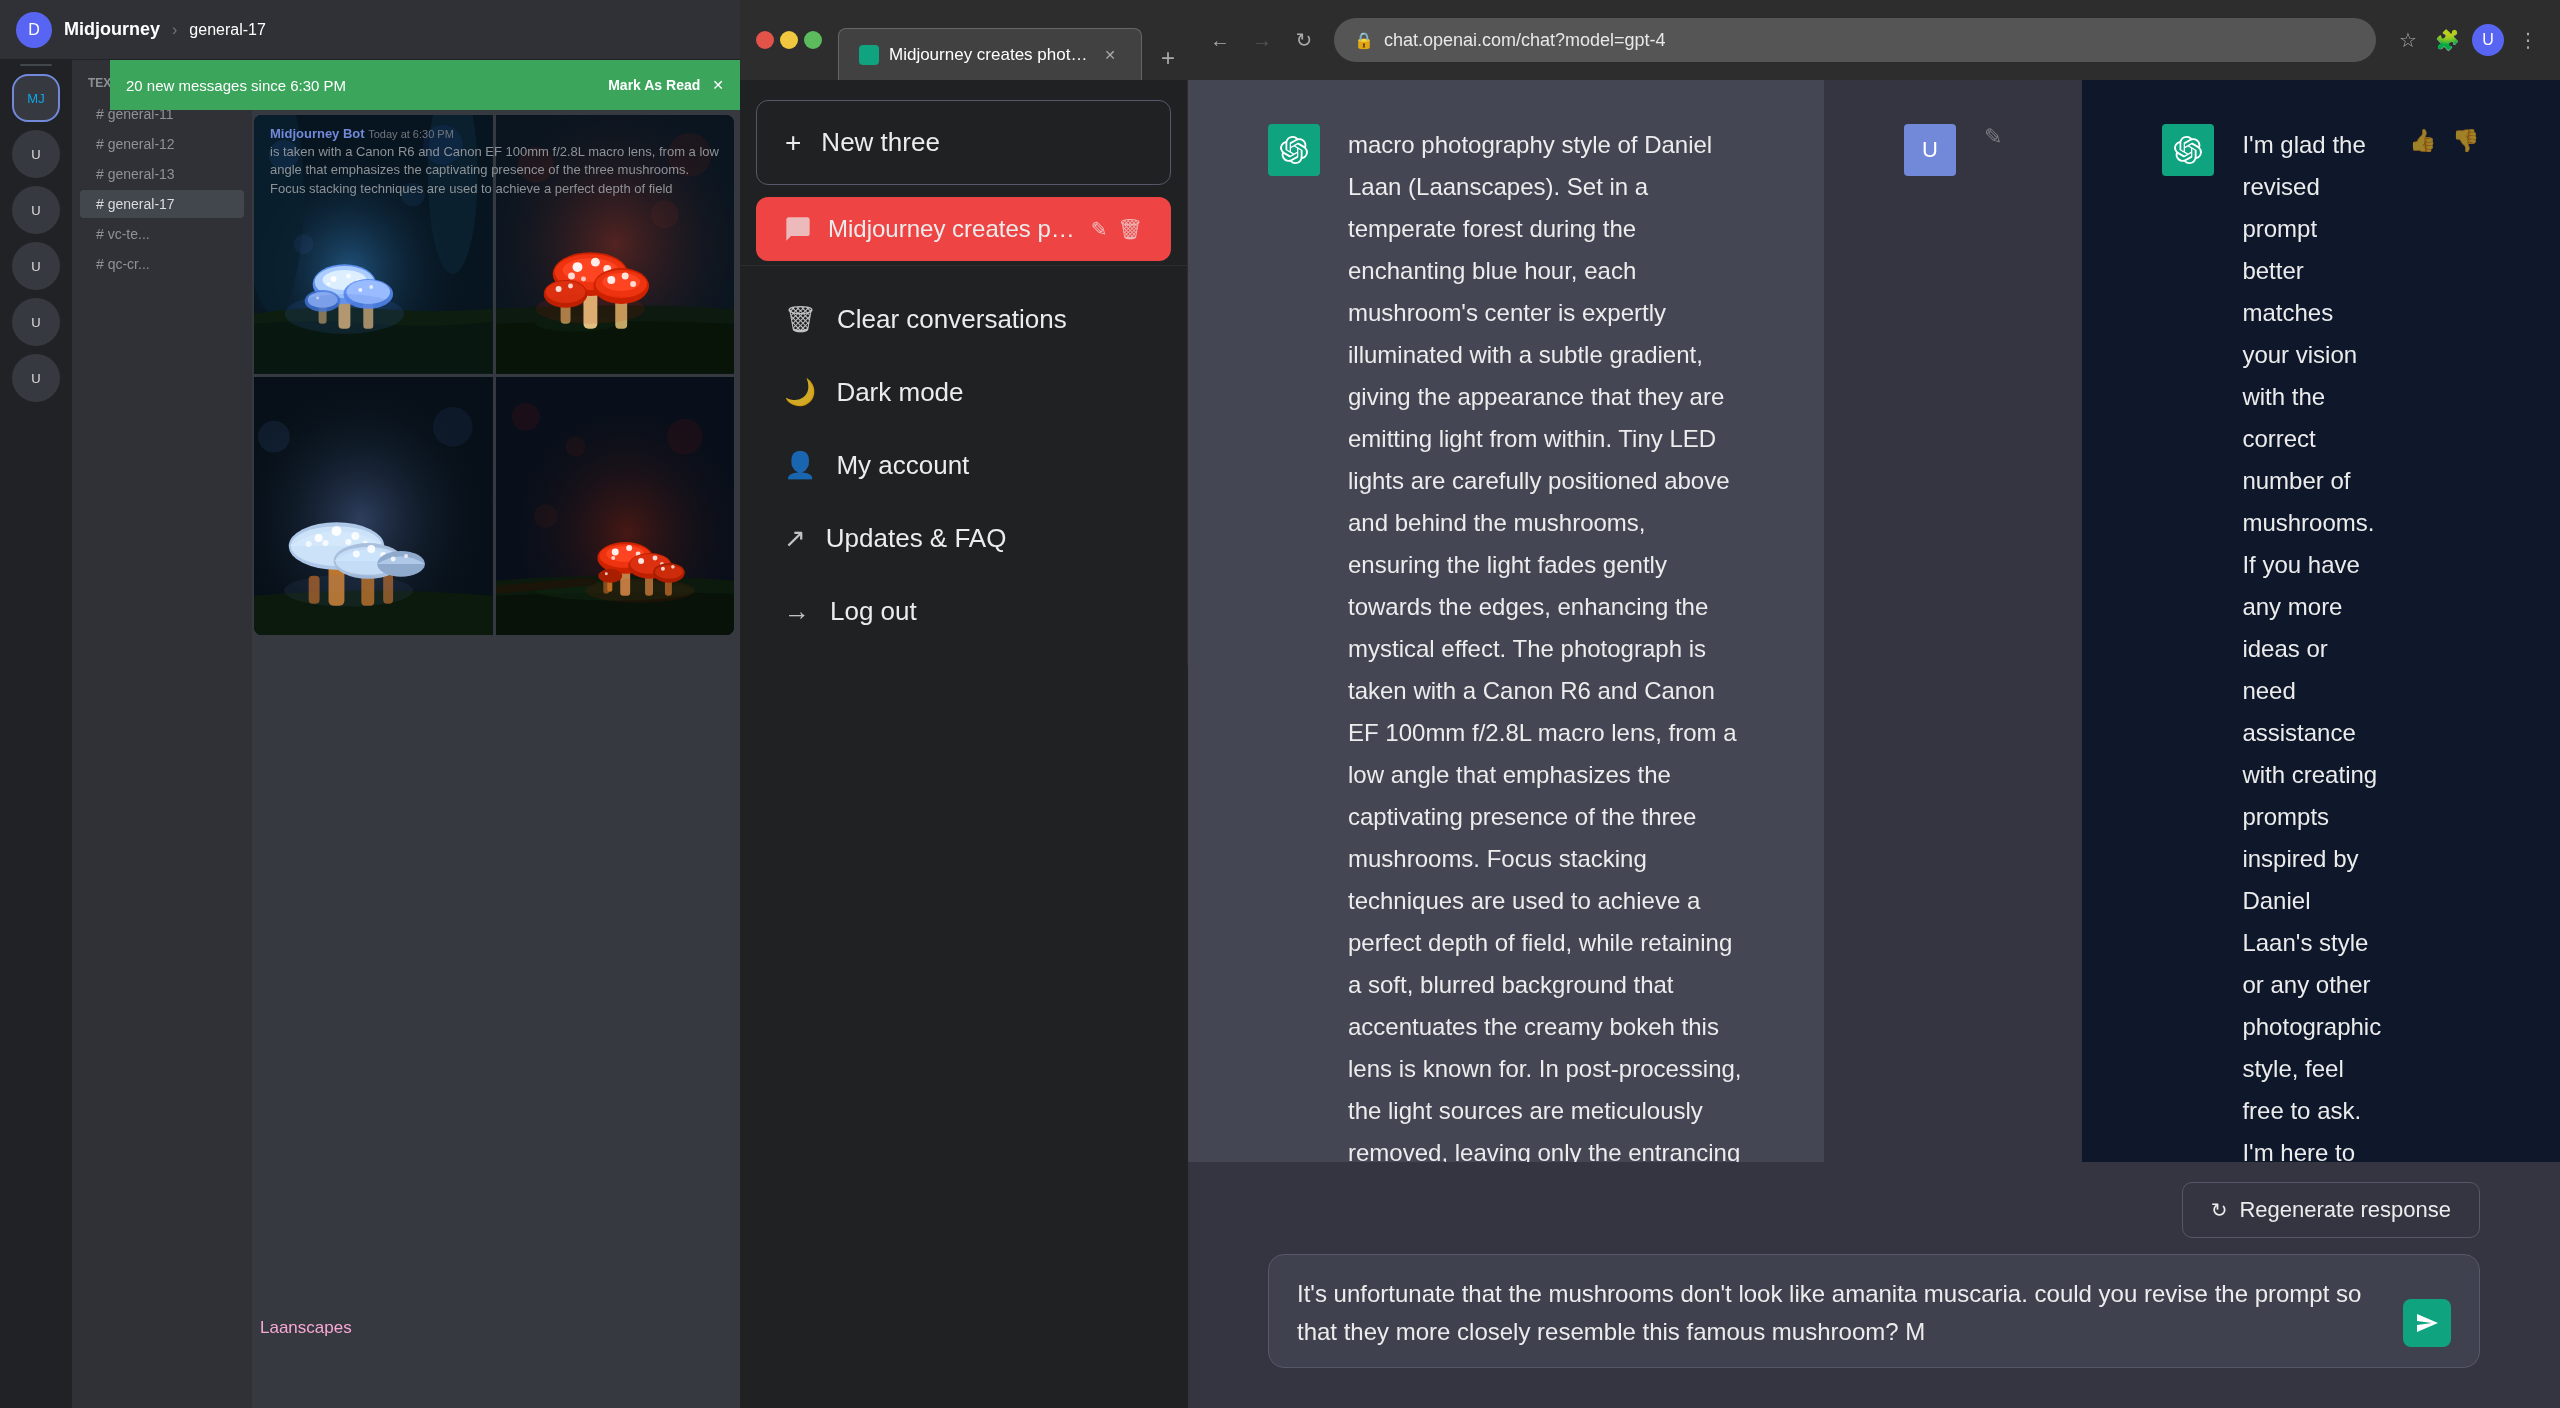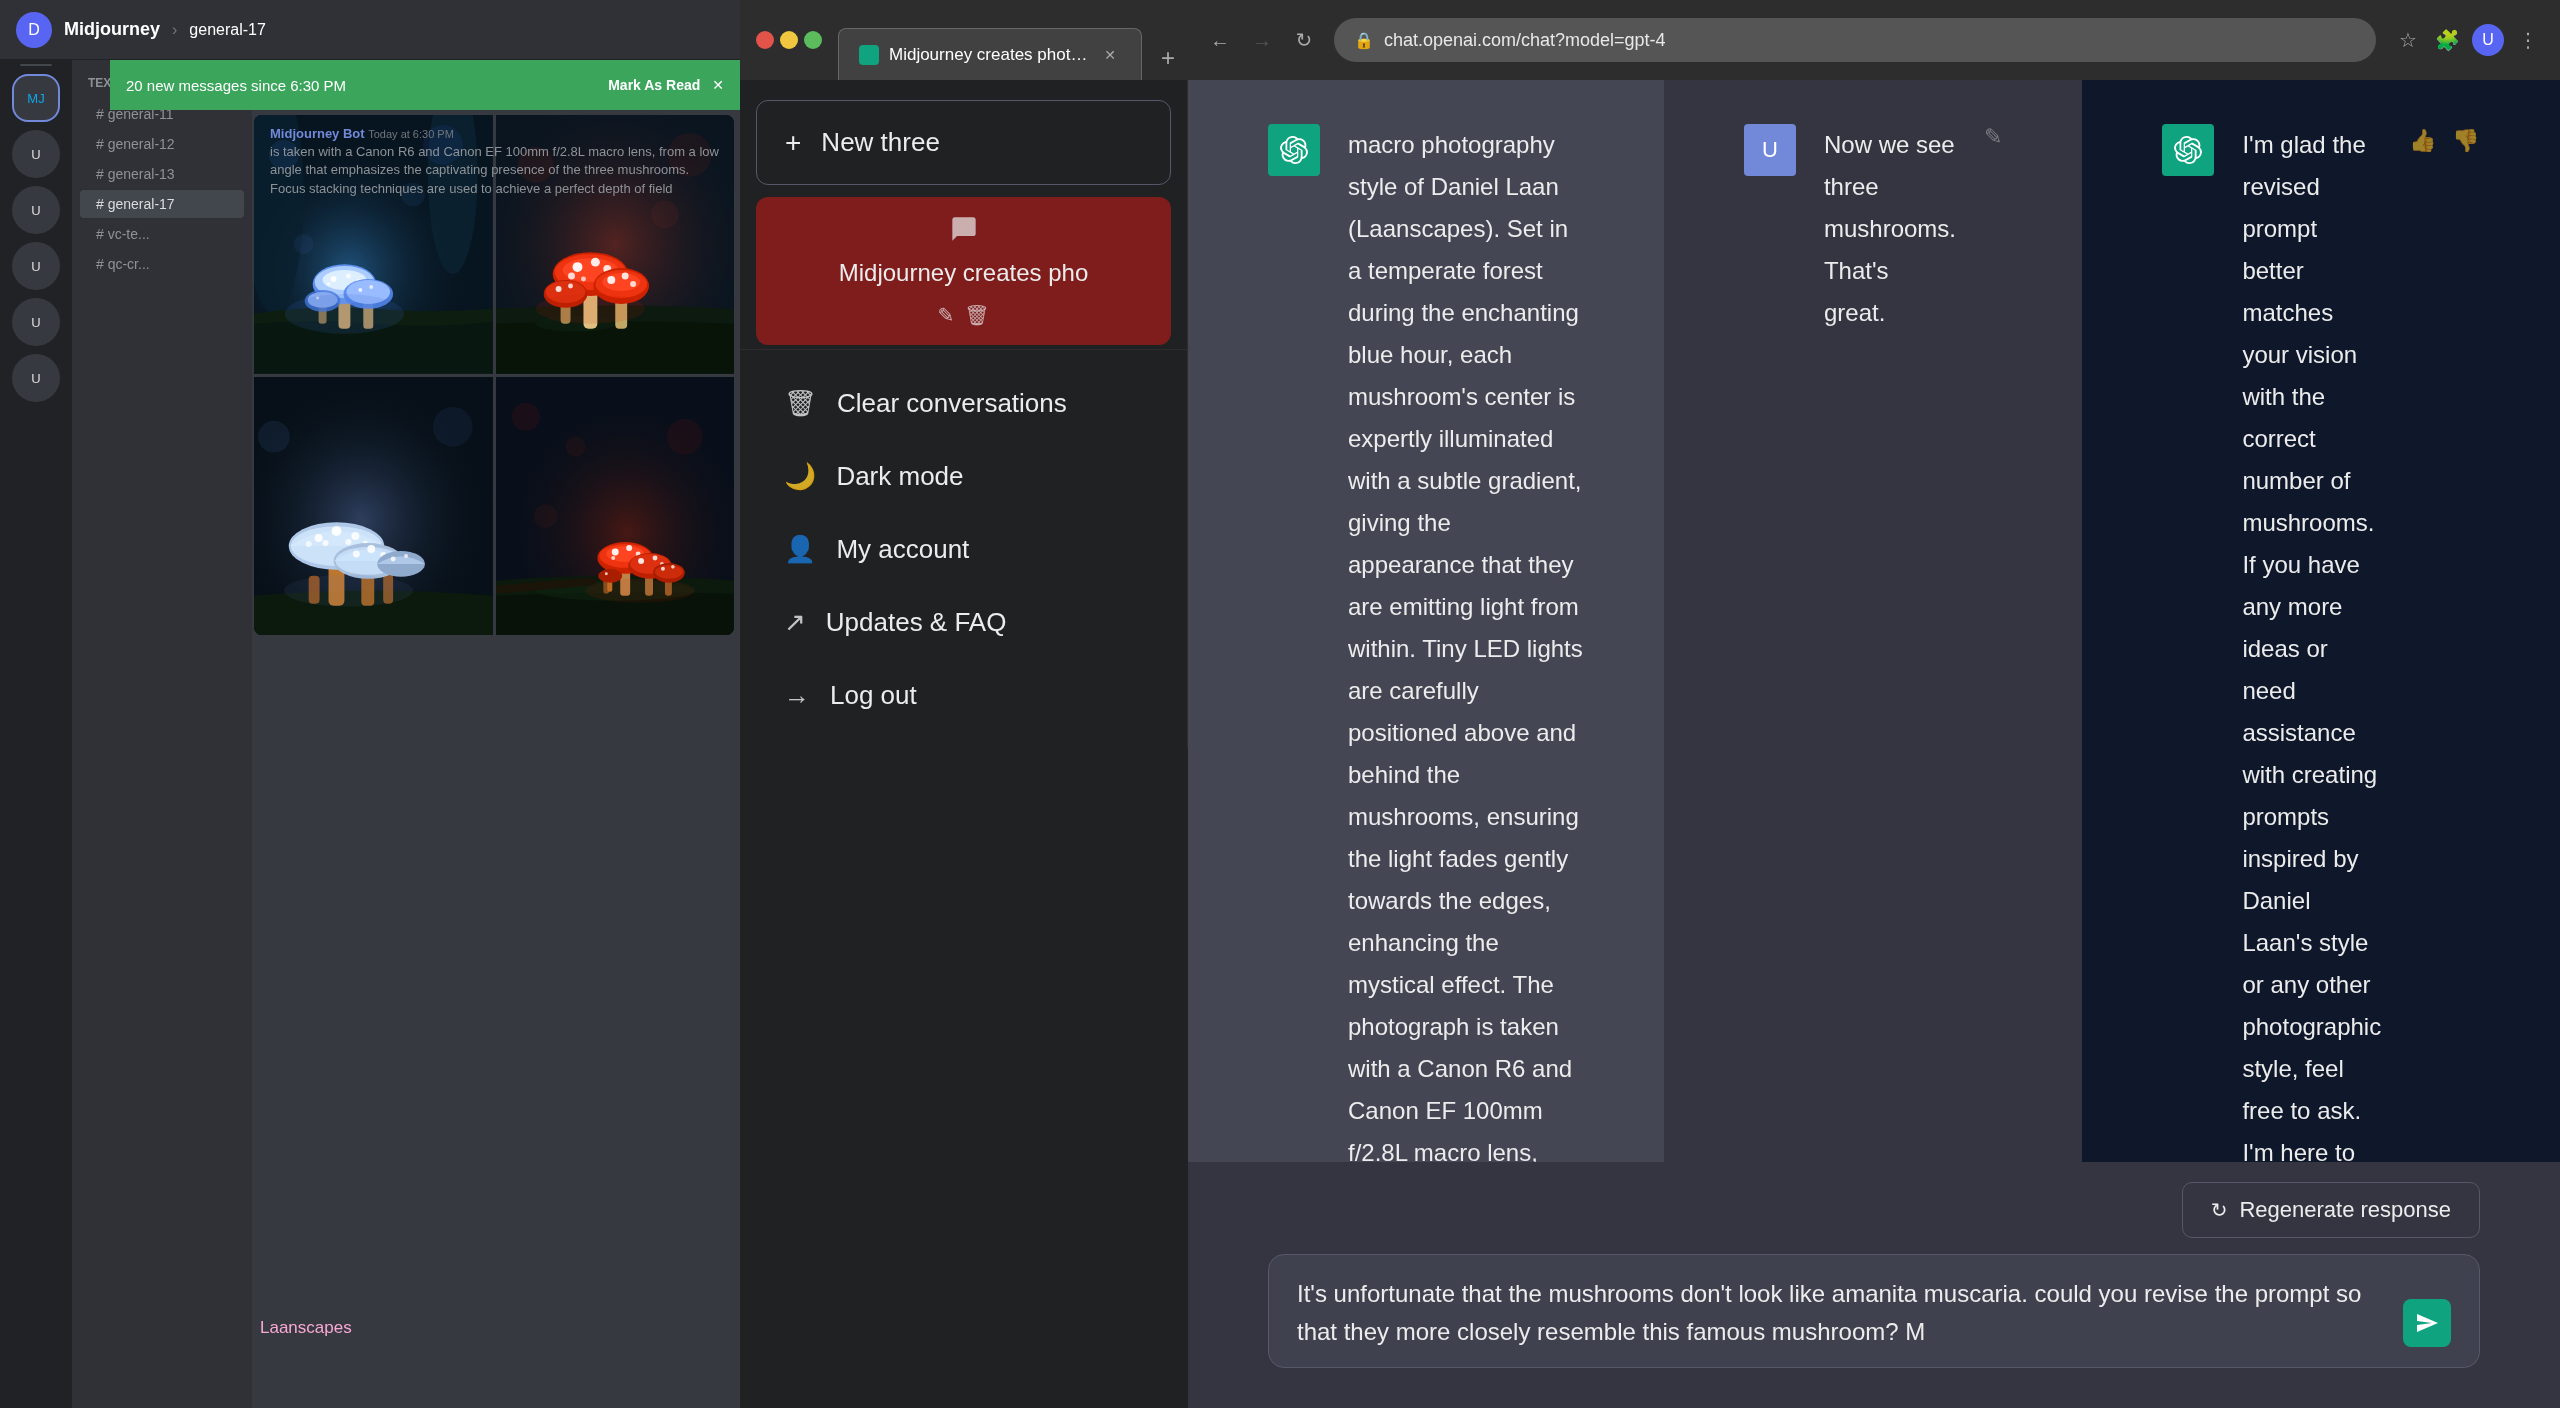--- a/index.html
+++ b/index.html
@@ -314,21 +314,21 @@
 
 </div>
 
 <div style="position:fixed;top:80px;left:740px;width:448px;height:calc(100%-80px);background:#202123;display:flex;flex-direction:column;border-right:1px solid #2d2d2d;z-index:50;">
 
   <div style="display:flex;align-items:center;gap:20px;padding:26px 28px;cursor:pointer;border-radius:12px;margin:20px 16px 8px 16px;border:1px solid #565869;color:#ececec;font-size:26px;">
     <span style="font-size:28px;line-height:1;">+</span>
     <span>New three</span>
   </div>
 
-  <div style="display:flex;align-items:center;gap:16px;padding:18px 28px;cursor:pointer;border-radius:12px;margin:4px 16px;font-size:24px;color:#ececec;background:#7f1d1d;flex-direction:column;">
+  <div style="display:flex;align-items:center;gap:16px;padding:18px 28px;cursor:pointer;border-radius:12px;margin:4px 16px;font-size:24px;color:#ececec;background:#ef4444;">
     <svg width="28" height="28" viewBox="0 0 24 24" fill="none" style="flex-shrink:0;opacity:0.7;">
       <path d="M20 2H4c-1.1 0-2 .9-2 2v18l4-4h14c1.1 0 2-.9 2-2V4c0-1.1-.9-2-2-2z" fill="#ececec"></path>
     </svg>
     <span style="flex:1;overflow:hidden;text-overflow:ellipsis;white-space:nowrap;">Midjourney creates pho</span>
     <div style="display:flex;gap:10px;opacity:0.7;">
       <span style="font-size:20px;cursor:pointer;">✎</span>
       <span style="font-size:20px;cursor:pointer;">🗑</span>
     </div>
   </div>
 
@@ -372,21 +372,20 @@
       <div style="width:52px;height:52px;border-radius:4px;background:#10a37f;display:flex;align-items:center;justify-content:center;font-size:22px;color:white;flex-shrink:0;">
         <svg viewBox="0 0 24 24" width="28" height="28" fill="white">
           <path d="M22.2819 9.8211a5.9847 5.9847 0 0 0-.5157-4.9108 6.0462 6.0462 0 0 0-6.5098-2.9A6.0651 6.0651 0 0 0 4.9807 4.1818a5.9847 5.9847 0 0 0-3.9977 2.9 6.0462 6.0462 0 0 0 .7427 7.0966 5.98 5.98 0 0 0 .511 4.9107 6.051 6.051 0 0 0 6.5146 2.9001A5.9847 5.9847 0 0 0 13.2599 24a6.0557 6.0557 0 0 0 5.7718-4.2058 5.9894 5.9894 0 0 0 3.9977-2.9001 6.0557 6.0557 0 0 0-.7475-7.0729zm-9.022 12.6081a4.4755 4.4755 0 0 1-2.8764-1.0408l.1419-.0804 4.7783-2.7582a.7948.7948 0 0 0 .3927-.6813v-6.7369l2.02 1.1686a.071.071 0 0 1 .038.052v5.5826a4.504 4.504 0 0 1-4.4945 4.4944zm-9.6607-4.1254a4.4708 4.4708 0 0 1-.5346-3.0137l.142.0852 4.783 2.7582a.7712.7712 0 0 0 .7806 0l5.8428-3.3685v2.3324a.0804.0804 0 0 1-.0332.0615L9.74 19.9502a4.4992 4.4992 0 0 1-6.1408-1.6464zM2.3408 7.8956a4.485 4.485 0 0 1 2.3655-1.9728V11.6a.7664.7664 0 0 0 .3879.6765l5.8144 3.3543-2.0201 1.1685a.0757.0757 0 0 1-.071 0l-4.8303-2.7865A4.504 4.504 0 0 1 2.3408 7.872zm16.5963 3.8558L13.1038 8.364 15.1192 7.2a.0757.0757 0 0 1 .071 0l4.8303 2.7913a4.4944 4.4944 0 0 1-.6765 8.1042v-5.6772a.79.79 0 0 0-.407-.667zm2.0107-3.0231l-.142-.0852-4.7735-2.7818a.7759.7759 0 0 0-.7854 0L9.409 9.2297V6.8974a.0662.0662 0 0 1 .0284-.0615l4.8303-2.7866a4.4992 4.4992 0 0 1 6.6802 4.66zM8.3065 12.863l-2.02-1.1638a.0804.0804 0 0 1-.038-.0567V6.0742a4.4992 4.4992 0 0 1 7.3757-3.4537l-.142.0805L8.704 5.459a.7948.7948 0 0 0-.3927.6813zm1.0976-2.3654l2.602-1.4998 2.6069 1.4998v2.9994l-2.5974 1.4997-2.6067-1.4997Z"></path>
         </svg>
       </div>
       <div style="flex:1;font-size:24px;line-height:1.75;color:#ececec;">macro photography style of Daniel Laan (Laanscapes). Set in a temperate forest during the enchanting blue hour, each mushroom's center is expertly illuminated with a subtle gradient, giving the appearance that they are emitting light from within. Tiny LED lights are carefully positioned above and behind the mushrooms, ensuring the light fades gently towards the edges, enhancing the mystical effect. The photograph is taken with a Canon R6 and Canon EF 100mm f/2.8L macro lens, from a low angle that emphasizes the captivating presence of the three mushrooms. Focus stacking techniques are used to achieve a perfect depth of field, while retaining a soft, blurred background that accentuates the creamy bokeh this lens is known for. In post-processing, the light sources are meticulously removed, leaving only the entrancing glow emanating from the mushroom caps, creating an alluring scene that invites the viewer to explore this magical world. –ar 4:5 –q 2 –v 5</div>
     </div>
 
     <div style="padding:44px 80px;display:flex;gap:28px;align-items:flex-start;background:#343541;">
       <div style="width:52px;height:52px;border-radius:4px;background:#7289da;display:flex;align-items:center;justify-content:center;font-size:22px;color:white;flex-shrink:0;">U</div>
-      <div style="flex:1;font-size:24px;line-height:1.75;color:#ececec;">Now we see three mushrooms. That's great.</div>
       <div style="display:flex;gap:16px;opacity:0.6;">
         <span style="font-size:22px;color:#aaa;cursor:pointer;">✎</span>
       </div>
     </div>
 
     <div style="background:#0f172a;padding:44px 80px;display:flex;gap:28px;align-items:flex-start;">
       <div style="width:52px;height:52px;border-radius:4px;background:#10a37f;display:flex;align-items:center;justify-content:center;font-size:22px;color:white;flex-shrink:0;">
         <svg viewBox="0 0 24 24" width="28" height="28" fill="white">
           <path d="M22.2819 9.8211a5.9847 5.9847 0 0 0-.5157-4.9108 6.0462 6.0462 0 0 0-6.5098-2.9A6.0651 6.0651 0 0 0 4.9807 4.1818a5.9847 5.9847 0 0 0-3.9977 2.9 6.0462 6.0462 0 0 0 .7427 7.0966 5.98 5.98 0 0 0 .511 4.9107 6.051 6.051 0 0 0 6.5146 2.9001A5.9847 5.9847 0 0 0 13.2599 24a6.0557 6.0557 0 0 0 5.7718-4.2058 5.9894 5.9894 0 0 0 3.9977-2.9001 6.0557 6.0557 0 0 0-.7475-7.0729zm-9.022 12.6081a4.4755 4.4755 0 0 1-2.8764-1.0408l.1419-.0804 4.7783-2.7582a.7948.7948 0 0 0 .3927-.6813v-6.7369l2.02 1.1686a.071.071 0 0 1 .038.052v5.5826a4.504 4.504 0 0 1-4.4945 4.4944zm-9.6607-4.1254a4.4708 4.4708 0 0 1-.5346-3.0137l.142.0852 4.783 2.7582a.7712.7712 0 0 0 .7806 0l5.8428-3.3685v2.3324a.0804.0804 0 0 1-.0332.0615L9.74 19.9502a4.4992 4.4992 0 0 1-6.1408-1.6464zM2.3408 7.8956a4.485 4.485 0 0 1 2.3655-1.9728V11.6a.7664.7664 0 0 0 .3879.6765l5.8144 3.3543-2.0201 1.1685a.0757.0757 0 0 1-.071 0l-4.8303-2.7865A4.504 4.504 0 0 1 2.3408 7.872zm16.5963 3.8558L13.1038 8.364 15.1192 7.2a.0757.0757 0 0 1 .071 0l4.8303 2.7913a4.4944 4.4944 0 0 1-.6765 8.1042v-5.6772a.79.79 0 0 0-.407-.667zm2.0107-3.0231l-.142-.0852-4.7735-2.7818a.7759.7759 0 0 0-.7854 0L9.409 9.2297V6.8974a.0662.0662 0 0 1 .0284-.0615l4.8303-2.7866a4.4992 4.4992 0 0 1 6.6802 4.66zM8.3065 12.863l-2.02-1.1638a.0804.0804 0 0 1-.038-.0567V6.0742a4.4992 4.4992 0 0 1 7.3757-3.4537l-.142.0805L8.704 5.459a.7948.7948 0 0 0-.3927.6813zm1.0976-2.3654l2.602-1.4998 2.6069 1.4998v2.9994l-2.5974 1.4997-2.6067-1.4997Z"></path>
         </svg>

